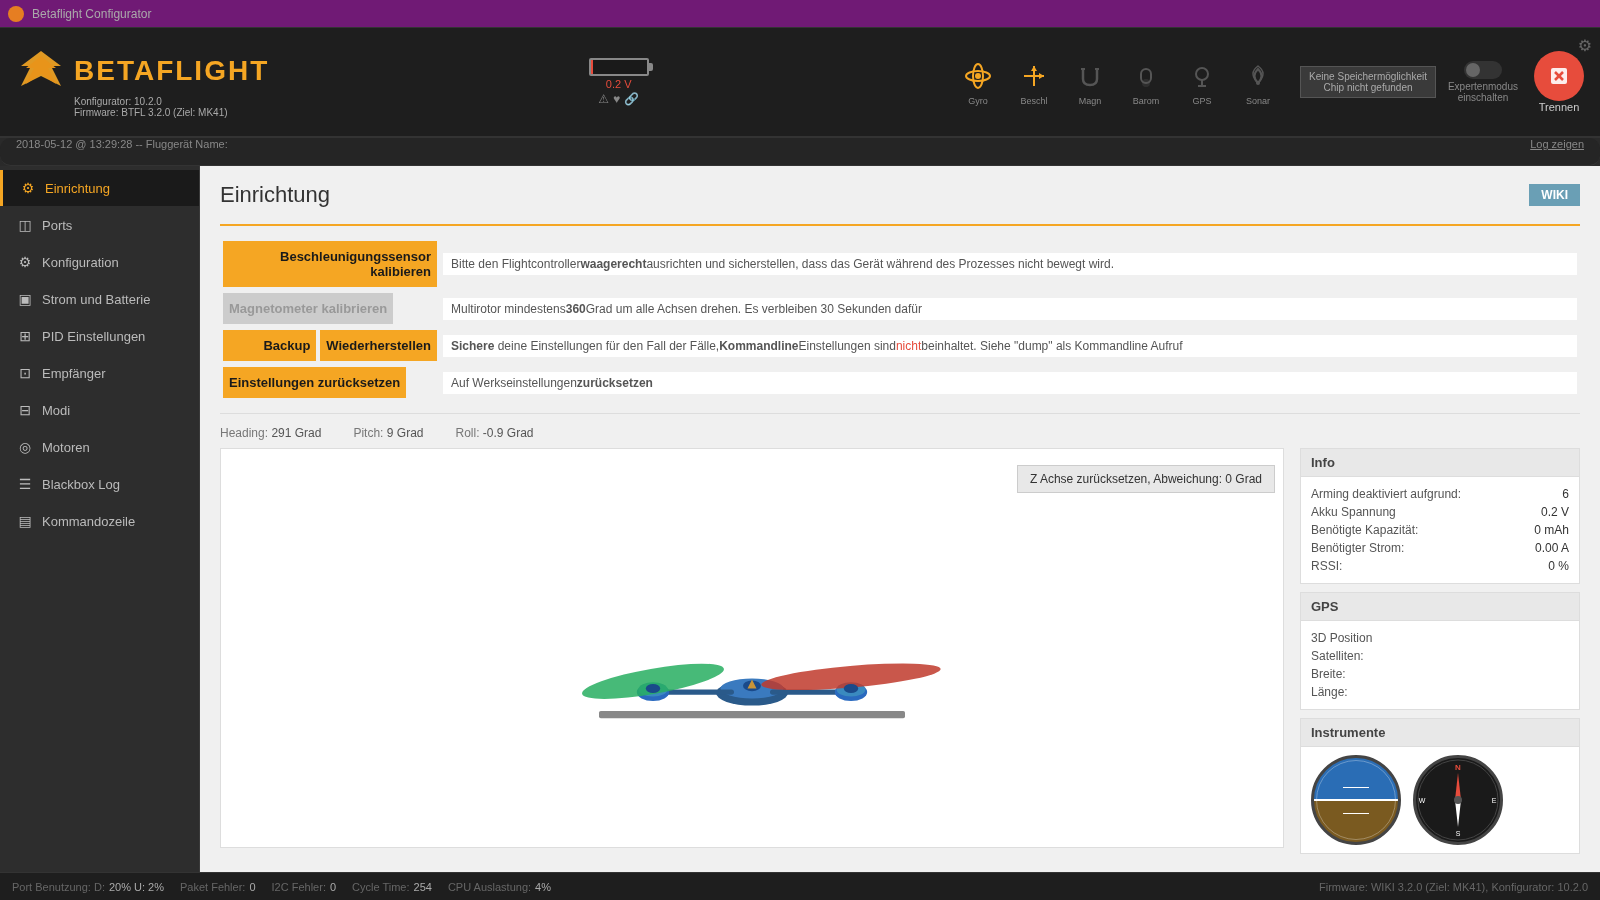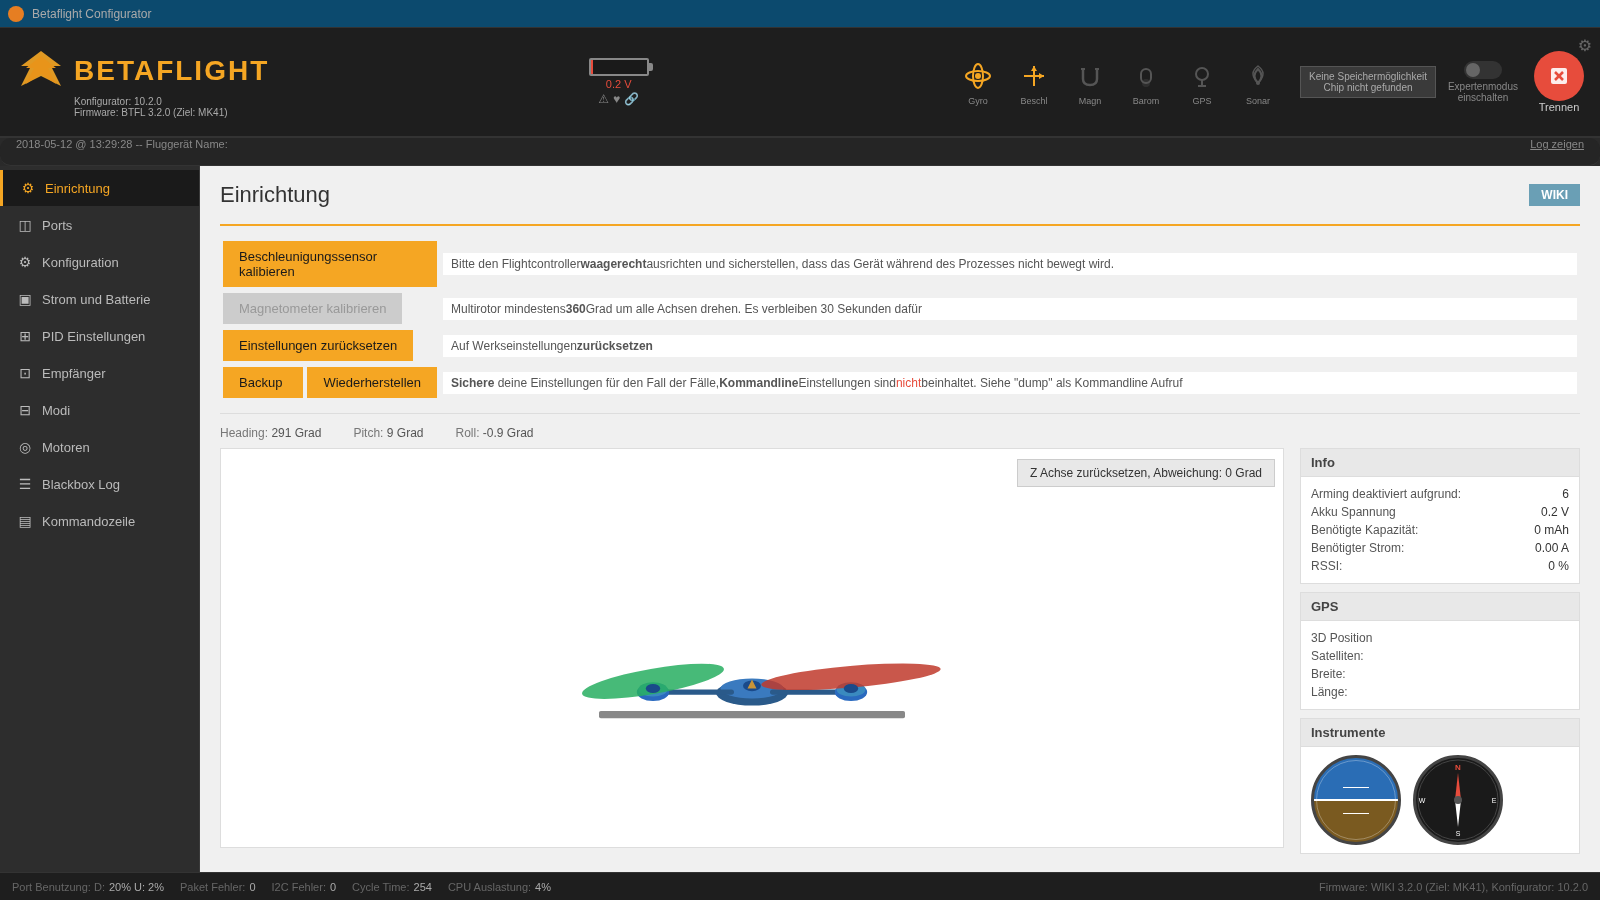--- a/index.html
+++ b/index.html
@@ -1,20 +1,20 @@
 <!DOCTYPE html>
 <html><head>
   <meta charset="utf-8">
   <style>
     * { box-sizing: border-box; margin: 0; padding: 0; }
     body { font-family: 'Segoe UI', Arial, sans-serif; font-size: 12px; background: #2a2a2a; color: #ccc; width: 1600px; height: 900px; overflow: hidden; }
 
     
     #titlebar {
-      background: #0c4a6e;
+      background: #701a75;
       height: 28px;
       display: flex;
       align-items: center;
       padding: 0 8px;
       color: #aaa;
       font-size: 12px;
       border-bottom: 1px solid #333;
     }
     #titlebar-icon { width: 16px; height: 16px; background: #e67e22; border-radius: 50%; margin-right: 8px; }
 
@@ -275,25 +275,25 @@
       border: none;
       cursor: pointer;
       font-size: 12px;
       font-weight: bold;
     }
 
     .action-btn {
       background: #f5a623;
       color: #1a1a1a;
       border: none;
-      padding: 8px 16px;
+      padding: 8px 6px;
       cursor: pointer;
       font-size: 13px;
-      font-weight: normal;
-      text-align: left;
+      font-weight: bold;
+      text-align: right;
     }
     .action-btn:disabled, .action-btn.disabled {
       background: #ccc;
       color: #999;
       cursor: default;
     }
     .action-btn.yellow { background: #f5a623; }
 
     .action-desc {
       display: flex;
@@ -337,21 +337,21 @@
       border: 1px solid #ddd;
       position: relative;
       display: flex;
       align-items: center;
       justify-content: center;
       overflow: hidden;
     }
 
     #z-axis-btn {
       position: absolute;
-      top: 10px;
+      top: 16px;
       right: 8px;
       background: #e8e8e8;
       border: 1px solid #ccc;
       padding: 6px 12px;
       font-size: 12px;
       cursor: pointer;
       color: #333;
     }
 
     
@@ -700,38 +700,38 @@
               <button class="action-btn disabled" disabled="">Magnetometer kalibrieren</button>
             </td>
             <td>
               <div class="action-desc">
                 Multirotor mindestens <strong>360</strong> Grad um alle Achsen drehen. Es verbleiben 30 Sekunden dafür
               </div>
             </td>
           </tr>
           <tr>
             <td>
-              <button class="action-btn yellow">Einstellungen zurücksetzen</button>
-            </td>
-            <td>
-              <div class="action-desc">
-                Auf Werkseinstellungen <strong>zurücksetzen</strong>
-              </div>
-            </td>
-          </tr>
-          <tr>
-            <td>
               <div class="backup-restore-cell">
                 <button class="action-btn yellow">Backup</button>
                 <button class="action-btn yellow">Wiederherstellen</button>
               </div>
             </td>
             <td>
               <div class="action-desc">
                 <strong>Sichere</strong>&nbsp;deine Einstellungen für den Fall der Fälle, <strong>Kommandline</strong> Einstellungen sind <span style="color:#e74c3c;">nicht</span> beinhaltet. Siehe "dump" als Kommandline Aufruf
+              </div>
+            </td>
+          </tr>
+          <tr>
+            <td>
+              <button class="action-btn yellow">Einstellungen zurücksetzen</button>
+            </td>
+            <td>
+              <div class="action-desc">
+                Auf Werkseinstellungen <strong>zurücksetzen</strong>
               </div>
             </td>
           </tr>
         </tbody>
           </table>
 
         <hr class="separator">
 
         <div id="sensor-readings">
           <div class="reading-item">

